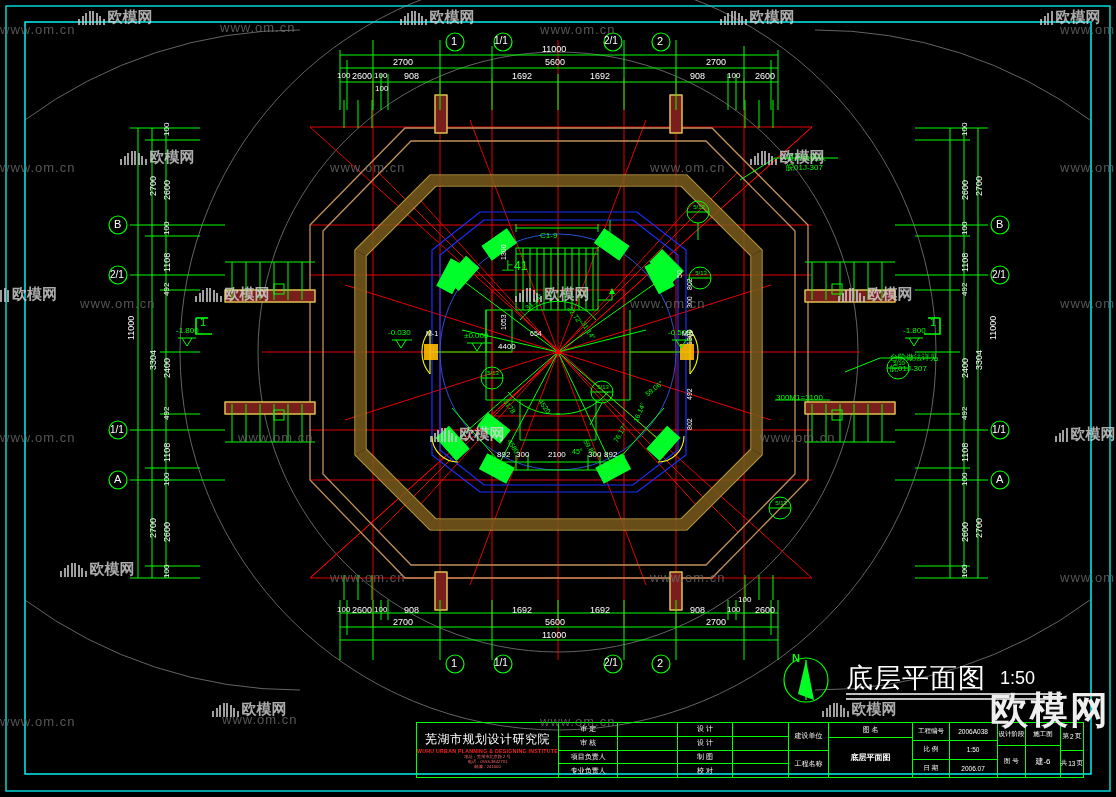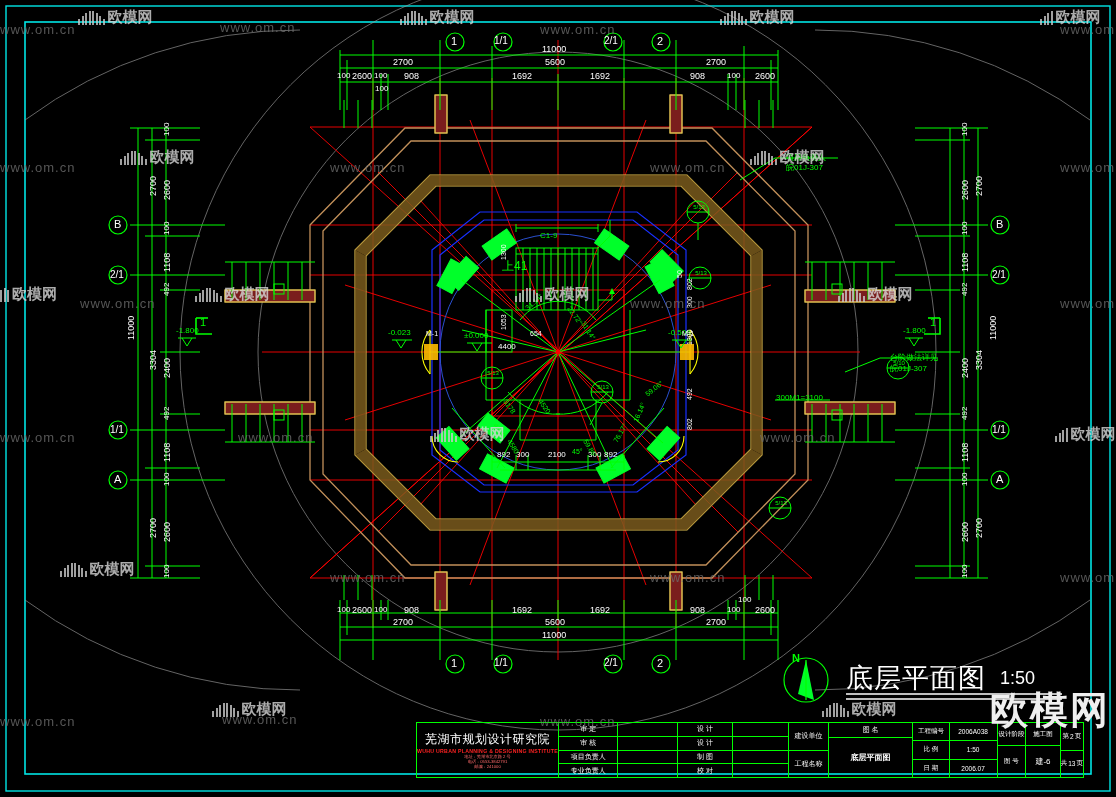--- a/index.html
+++ b/index.html
@@ -549,21 +549,21 @@
     <div class="abs" style="left:110px;top:269px;color:#fff;font-size:10px;">2/1</div>
     <div class="abs" style="left:110px;top:424px;color:#fff;font-size:10px;">1/1</div>
     <div class="abs" style="left:114px;top:473px;color:#fff;font-size:11px;">A</div>
 
     <div class="abs" style="left:996px;top:218px;color:#fff;font-size:11px;">B</div>
     <div class="abs" style="left:992px;top:269px;color:#fff;font-size:10px;">2/1</div>
     <div class="abs" style="left:992px;top:424px;color:#fff;font-size:10px;">1/1</div>
     <div class="abs" style="left:996px;top:473px;color:#fff;font-size:11px;">A</div>
 
     <div class="abs" style="left:176px;top:326px;color:#0f0;font-size:8px;">-1.800</div>
-    <div class="abs" style="left:388px;top:328px;color:#0f0;font-size:8px;">-0.023</div>
+    <div class="abs" style="left:388px;top:328px;color:#0f0;font-size:8px;">-0.030</div>
     <div class="abs" style="left:464px;top:331px;color:#0f0;font-size:8px;">±0.000</div>
     <div class="abs" style="left:668px;top:328px;color:#0f0;font-size:8px;">-0.506</div>
     <div class="abs" style="left:903px;top:326px;color:#0f0;font-size:8px;">-1.800</div>
 
     <div class="abs" style="left:200px;top:316px;color:#0f0;font-size:11px;">1</div>
     <div class="abs" style="left:930px;top:316px;color:#0f0;font-size:11px;">1</div>
 
     <div class="abs" style="left:540px;top:231px;color:#0f0;font-size:8px;">C1-9</div>
     <div class="abs" style="left:502px;top:258px;color:#0f0;font-size:12px;">上41</div>
 

